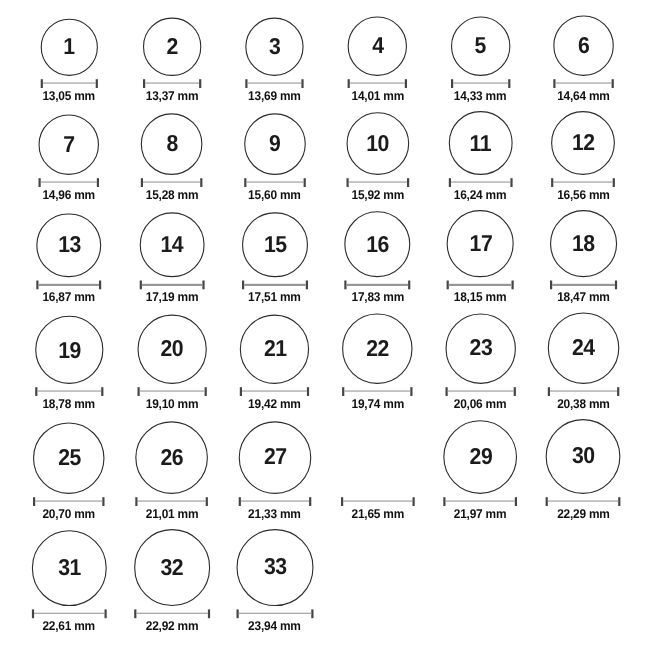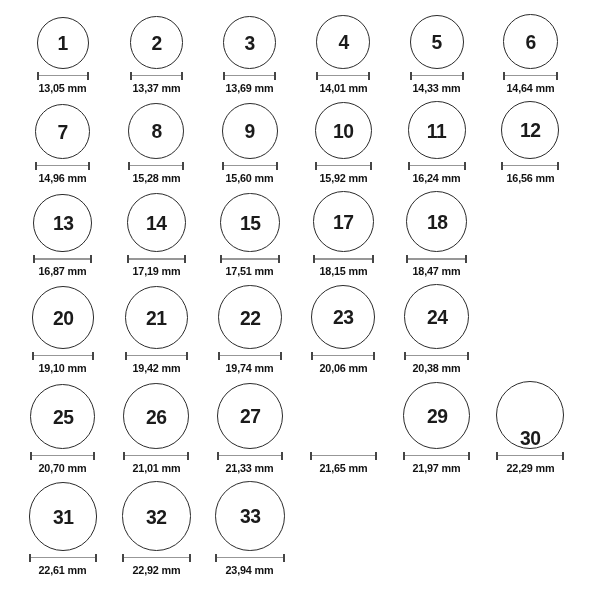--- a/index.html
+++ b/index.html
@@ -192,38 +192,52 @@
   </div>
 
   <div class="cell">
     <div class="circle" style="width: 59.7px; height: 59.7px;">
       <span class="num">15</span>
     </div>
     <div class="measure" style="width: 59.7px;"></div>
     <div class="mm">17,51 mm</div>
   </div>
 
+  <div class="cell">
+    <div class="circle" style="width: 60.3px; height: 60.3px;">
+      <span class="num">16</span>
+    </div>
+    <div class="measure" style="width: 60.3px;"></div>
+    <div class="mm">17,83 mm</div>
+  </div>
 
   <div class="cell">
     <div class="circle" style="width: 60.8px; height: 60.8px;">
       <span class="num">17</span>
     </div>
     <div class="measure" style="width: 60.8px;"></div>
     <div class="mm">18,15 mm</div>
   </div>
 
   <div class="cell">
     <div class="circle" style="width: 61.4px; height: 61.4px;">
       <span class="num">18</span>
     </div>
     <div class="measure" style="width: 61.4px;"></div>
     <div class="mm">18,47 mm</div>
   </div>
 </div>
     <div class="row">
+  <div class="cell">
+    <div class="circle" style="width: 61.9px; height: 61.9px;">
+      <span class="num">19</span>
+    </div>
+    <div class="measure" style="width: 61.9px;"></div>
+    <div class="mm">18,78 mm</div>
+  </div>
 
   <div class="cell">
     <div class="circle" style="width: 62.5px; height: 62.5px;">
       <span class="num">20</span>
     </div>
     <div class="measure" style="width: 62.5px;"></div>
     <div class="mm">19,10 mm</div>
   </div>
 
   <div class="cell">
@@ -290,21 +304,21 @@
 
   <div class="cell">
     <div class="circle" style="width: 67.4px; height: 67.4px;">
       <span class="num">29</span>
     </div>
     <div class="measure" style="width: 67.4px;"></div>
     <div class="mm">21,97 mm</div>
   </div>
 
   <div class="cell">
-    <div class="circle" style="width: 68px; height: 68px; align-items: flex-end;">
+    <div class="circle" style="width: 68px; height: 68px;">
       <span class="num">30</span>
     </div>
     <div class="measure" style="width: 68px;"></div>
     <div class="mm">22,29 mm</div>
   </div>
 </div>
     <div class="row">
   <div class="cell">
     <div class="circle" style="width: 68.5px; height: 68.5px;">
       <span class="num">31</span>

